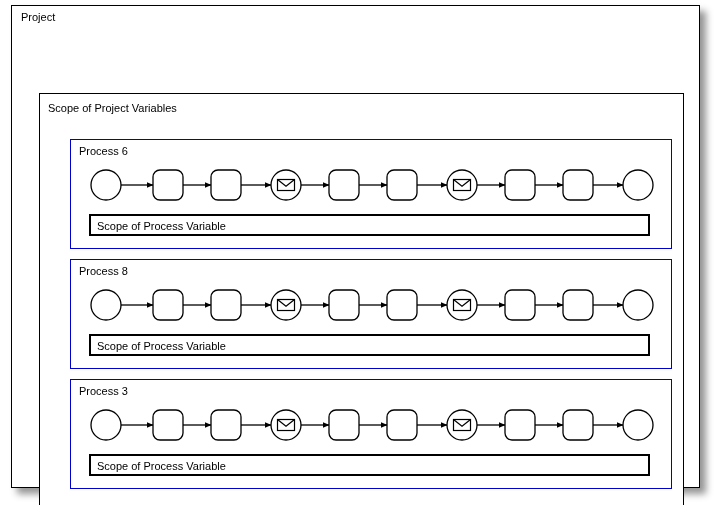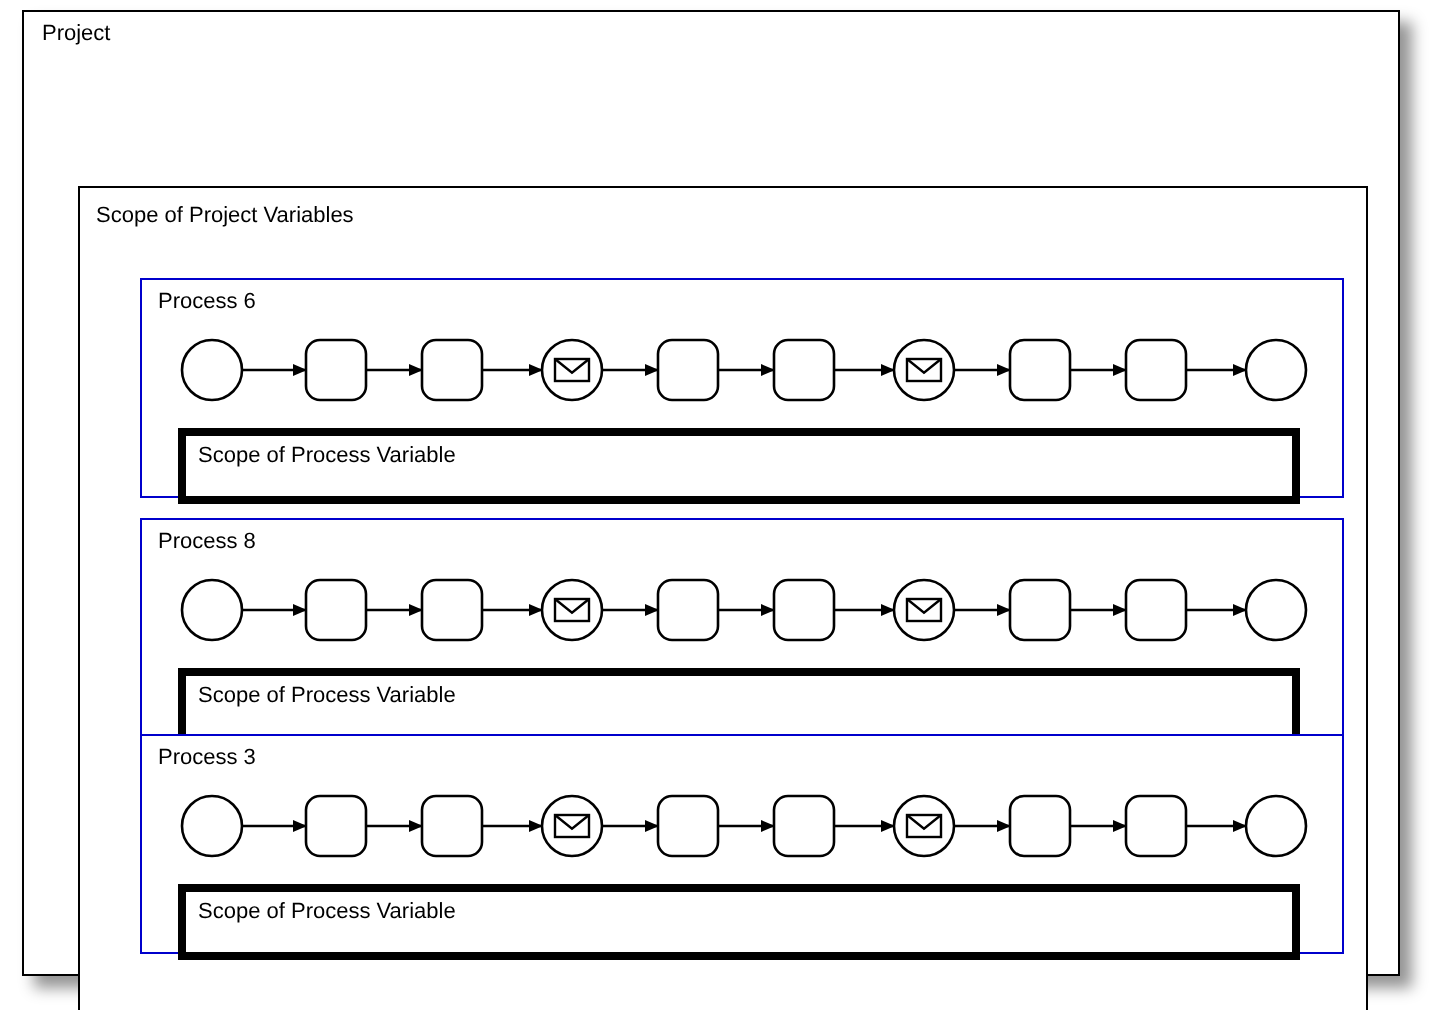--- a/index.html
+++ b/index.html
@@ -67,21 +67,21 @@
     position: absolute;
     left: 30px;
     width: 602px;
     height: 110px;
     border: 1px solid #0000cc;
     background: #ffffff;
     box-sizing: border-box;
   }
   .process-lane.lane-0 { top: 45px; }
   .process-lane.lane-1 { top: 165px; }
-  .process-lane.lane-2 { top: 273px; }
+  .process-lane.lane-2 { top: 285px; }
 
   .process-title {
     position: absolute;
     left: 8px;
     top: 5px;
     font-size: 11px;
     line-height: 13px;
     white-space: nowrap;
   }
 
@@ -96,22 +96,22 @@
   .flow-svg {
     display: block;
   }
 
   
   .procvar-bar {
     position: absolute;
     left: 18px;
     top: 74px;
     width: 561px;
-    height: 38px;
-    border: 4px solid #000000;
+    height: 22px;
+    border: 2px solid #000000;
     background: #ffffff;
     box-sizing: border-box;
   }
   .procvar-label {
     position: absolute;
     left: 6px;
     top: 3px;
     font-size: 11px;
     line-height: 14px;
     white-space: nowrap;

